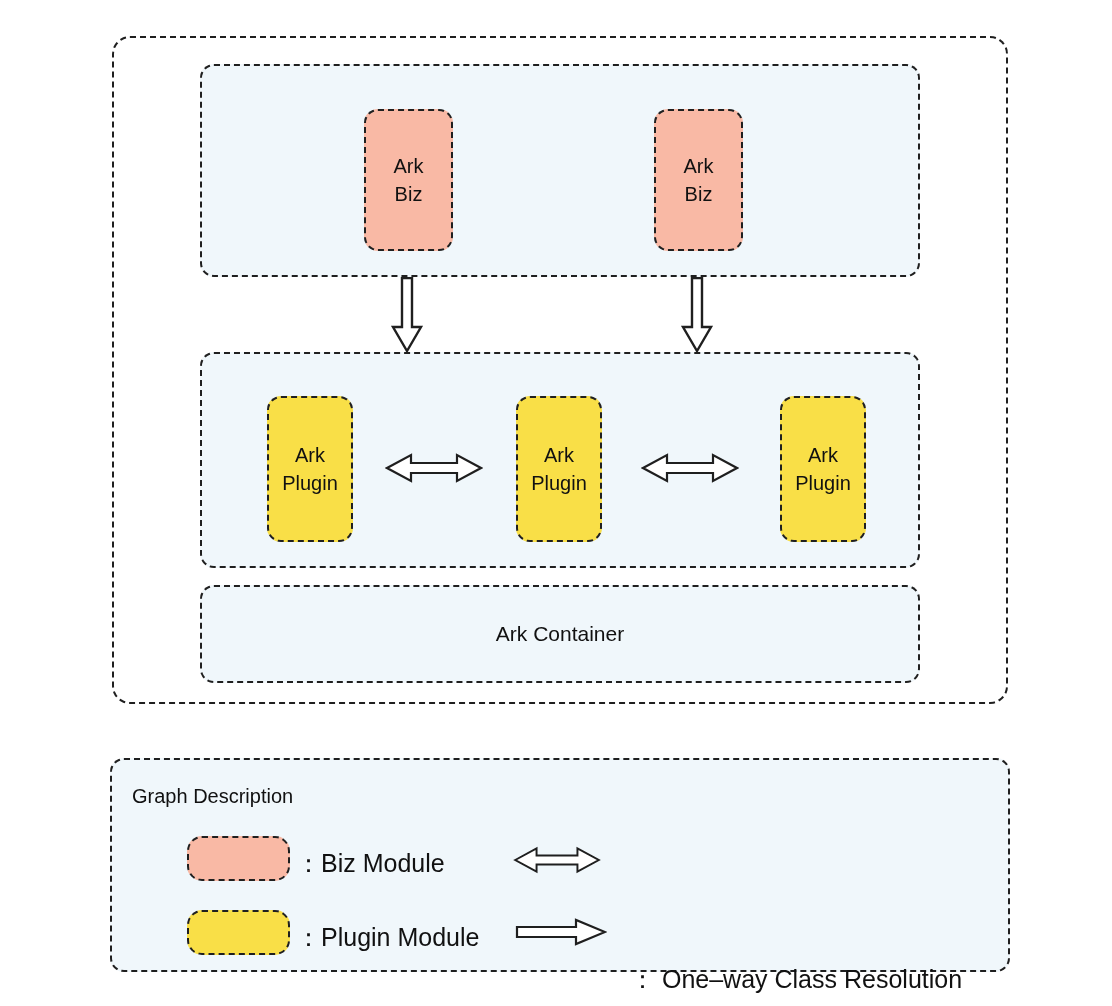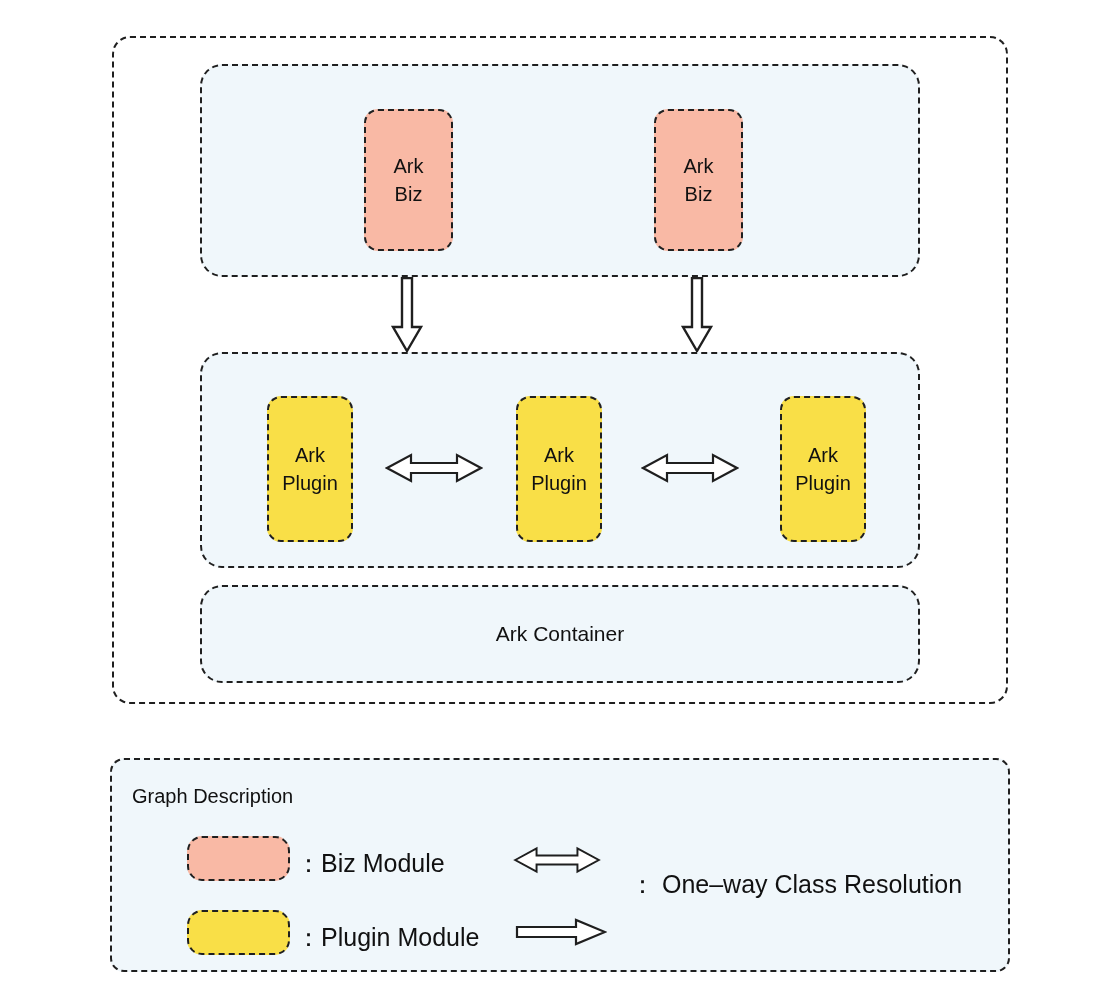--- a/index.html
+++ b/index.html
@@ -27,21 +27,21 @@
   .dashed-box {
     border: 2.5px dashed var(--border-color);
   }
   .outer-box {
     left: 112px; top: 36px; width: 896px; height: 668px;
     border-radius: 18px;
     background: #ffffff;
   }
   .panel {
     background: var(--panel-fill);
-    border-radius: 22px;
+    border-radius: 14px;
   }
   .biz-layer    { left: 200px; top: 64px;  width: 720px; height: 213px; }
   .plugin-layer { left: 200px; top: 352px; width: 720px; height: 216px; }
   .container-layer {
     left: 200px; top: 585px; width: 720px; height: 98px;
     display: flex; align-items: center; justify-content: center;
   }
 
   .module-box {
     border: 2.5px dashed var(--border-color);
@@ -85,21 +85,21 @@
   }
   .swatch-biz    { left: 187px; top: 836px; background: var(--biz-fill); }
   .swatch-plugin { left: 187px; top: 910px; background: var(--plugin-fill); }
 
   .legend-text { font-size: 25px; white-space: nowrap; }
   .legend-label-biz    { left: 296px; top: 847px; }
   .legend-label-plugin { left: 296px; top: 921px; text-align: center; }
   .legend-arrow-two { left: 505px; top: 844px; }
   .legend-arrow-one { left: 515px; top: 918px; }
   .legend-label-two { left: 630px; top: 847px; }
-  .legend-label-one { left: 630px; top: 868px; }
+  .legend-label-one { left: 630px; top: 963px; }
 
   svg { display: block; }
 </style>
 </head>
 <body>
 
 <div class="stage">
 
   <div class="abs dashed-box outer-box"></div>
 

